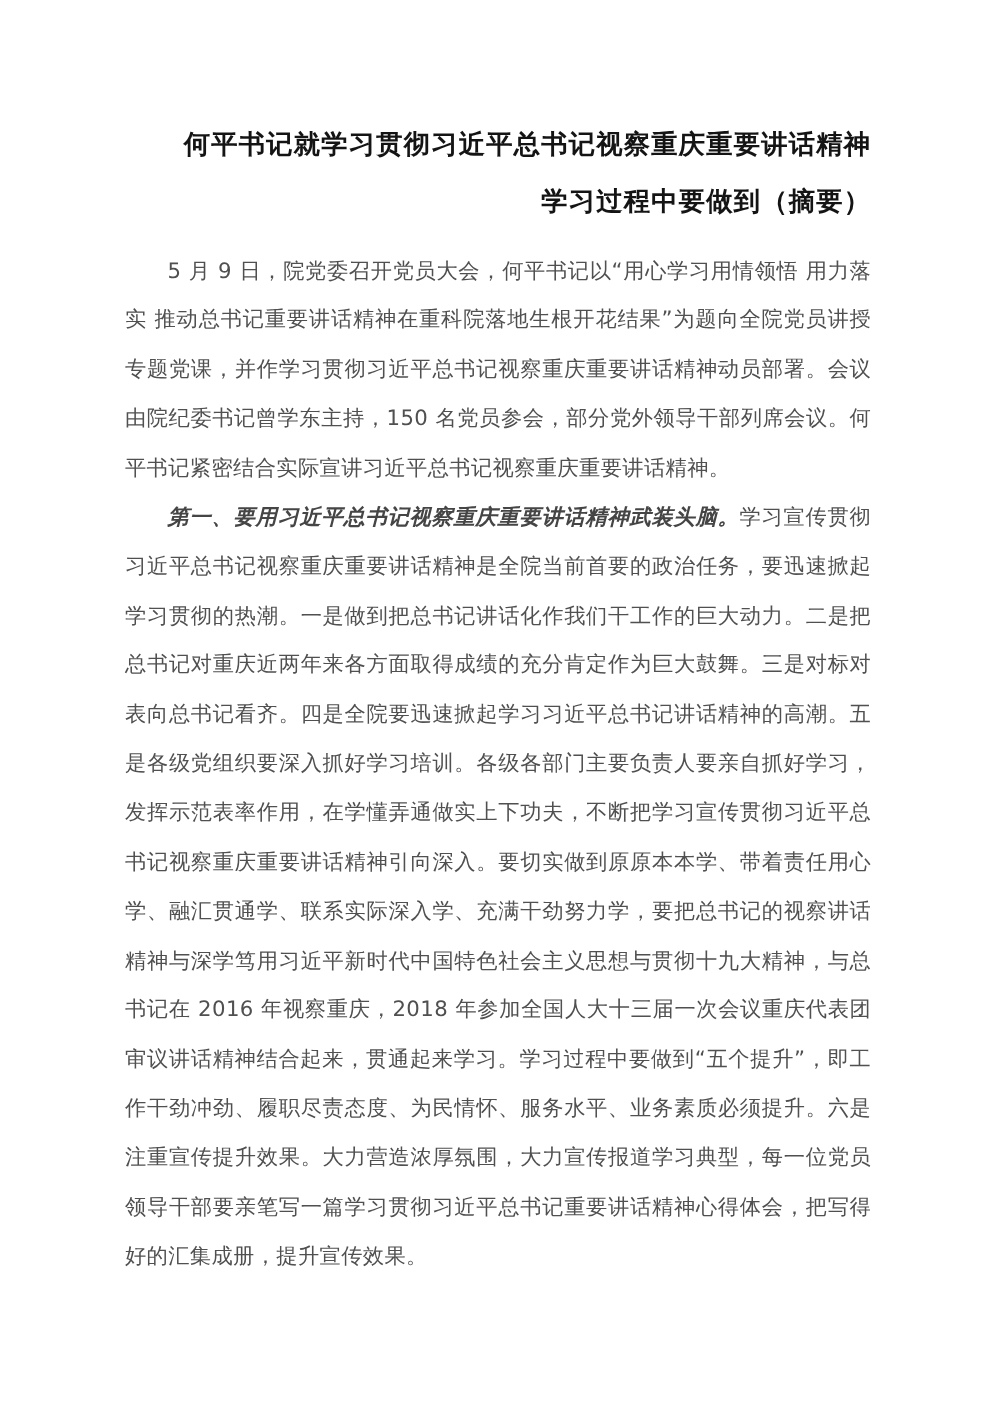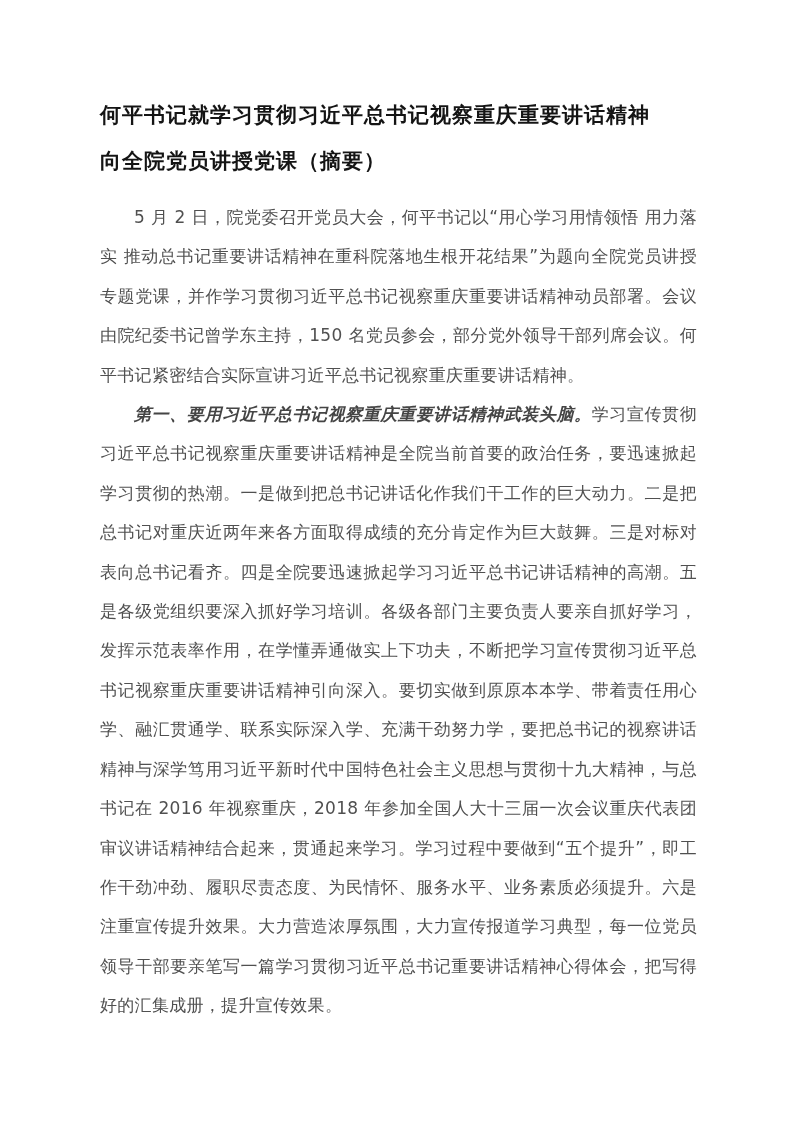--- a/index.html
+++ b/index.html
@@ -15,21 +15,21 @@
   }
   .page {
     box-sizing: border-box;
     width: 793px;
     height: 1122px;
     padding: 92px 96px 0 100px;
     background: var(--page-bg, #ffffff);
   }
   .doc-title {
     margin: 0 0 14px 0;
-    text-align: left;
+    text-align: right;
     font-size: 21px;
     line-height: 46px;
     font-weight: bold;
     color: var(--title-color, #141414);
     letter-spacing: 1px;
   }
   .doc-title .title-line {
     display: block;
   }
   .doc-body p {
@@ -47,19 +47,19 @@
     color: var(--lead-color, #454545);
     font-style: italic;
   }
 </style>
 </head>
 <body>
 
 <div class="page">
   <h1 class="doc-title">
     <span class="title-line">何平书记就学习贯彻习近平总书记视察重庆重要讲话精神</span>
-    <span class="title-line">向全院党员讲授党课（摘要）</span>
+    <span class="title-line">学习过程中要做到（摘要）</span>
   </h1>
   <div class="doc-body" id="doc-body">
-      <p><span>5 月 2 日，院党委召开党员大会，何平书记以“用心学习用情领悟 用力落实 推动总书记重要讲话精神在重科院落地生根开花结果”为题向全院党员讲授专题党课，并作学习贯彻习近平总书记视察重庆重要讲话精神动员部署。会议由院纪委书记曾学东主持，150 名党员参会，部分党外领导干部列席会议。何平书记紧密结合实际宣讲习近平总书记视察重庆重要讲话精神。</span></p>
+      <p><span>5 月 9 日，院党委召开党员大会，何平书记以“用心学习用情领悟 用力落实 推动总书记重要讲话精神在重科院落地生根开花结果”为题向全院党员讲授专题党课，并作学习贯彻习近平总书记视察重庆重要讲话精神动员部署。会议由院纪委书记曾学东主持，150 名党员参会，部分党外领导干部列席会议。何平书记紧密结合实际宣讲习近平总书记视察重庆重要讲话精神。</span></p>
       <p><strong>第一、要用习近平总书记视察重庆重要讲话精神武装头脑。</strong><span>学习宣传贯彻习近平总书记视察重庆重要讲话精神是全院当前首要的政治任务，要迅速掀起学习贯彻的热潮。一是做到把总书记讲话化作我们干工作的巨大动力。二是把总书记对重庆近两年来各方面取得成绩的充分肯定作为巨大鼓舞。三是对标对表向总书记看齐。四是全院要迅速掀起学习习近平总书记讲话精神的高潮。五是各级党组织要深入抓好学习培训。各级各部门主要负责人要亲自抓好学习，发挥示范表率作用，在学懂弄通做实上下功夫，不断把学习宣传贯彻习近平总书记视察重庆重要讲话精神引向深入。要切实做到原原本本学、带着责任用心学、融汇贯通学、联系实际深入学、充满干劲努力学，要把总书记的视察讲话精神与深学笃用习近平新时代中国特色社会主义思想与贯彻十九大精神，与总书记在 2016 年视察重庆，2018 年参加全国人大十三届一次会议重庆代表团审议讲话精神结合起来，贯通起来学习。学习过程中要做到“五个提升”，即工作干劲冲劲、履职尽责态度、为民情怀、服务水平、业务素质必须提升。六是注重宣传提升效果。大力营造浓厚氛围，大力宣传报道学习典型，每一位党员领导干部要亲笔写一篇学习贯彻习近平总书记重要讲话精神心得体会，把写得好的汇集成册，提升宣传效果。</span></p>
     </div>
 </div>
 
 </body></html>

